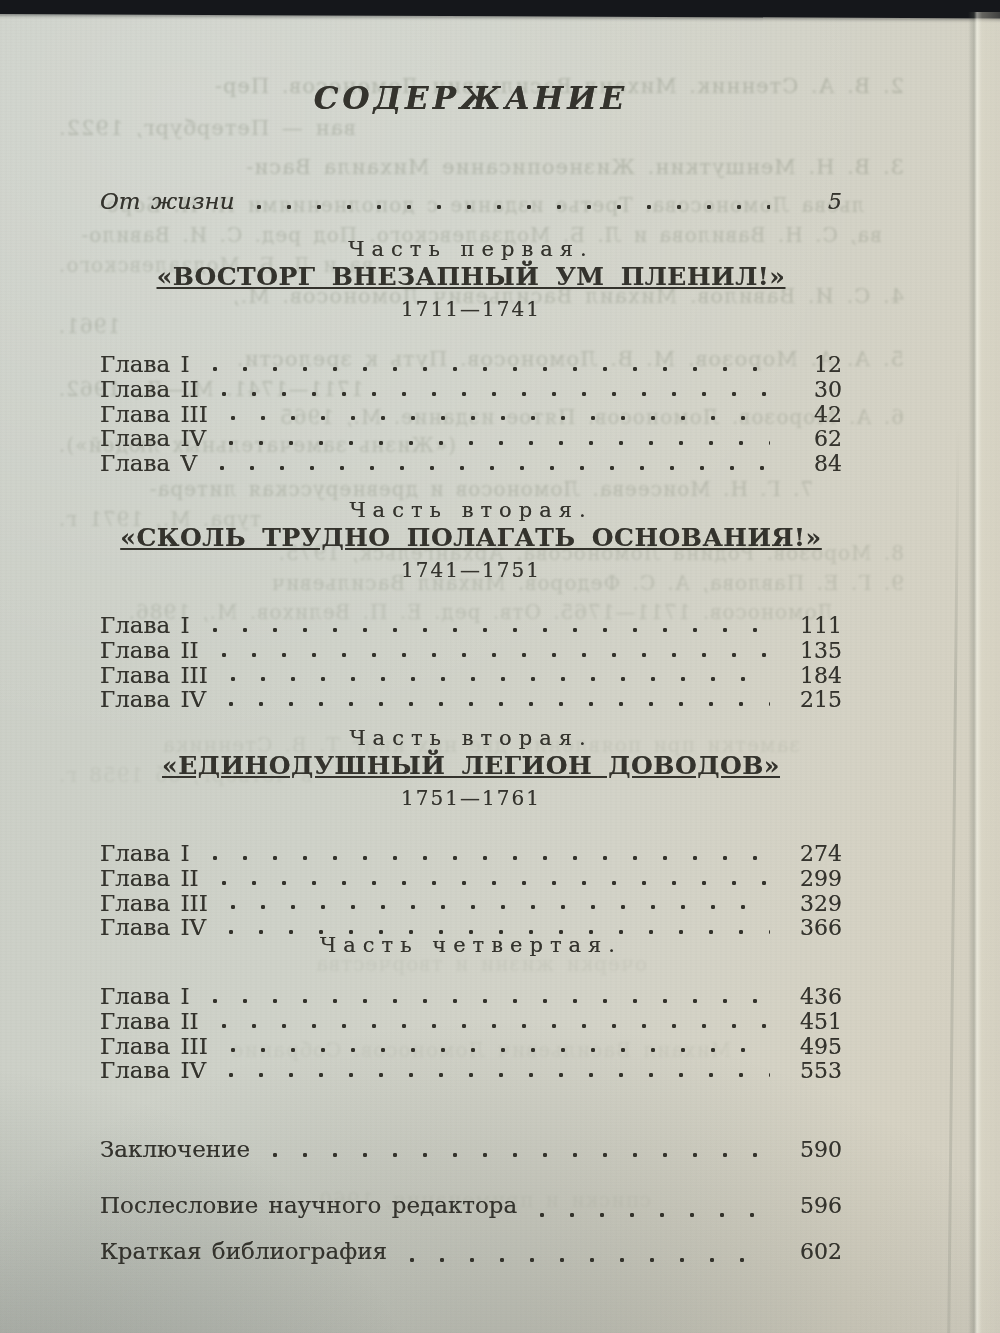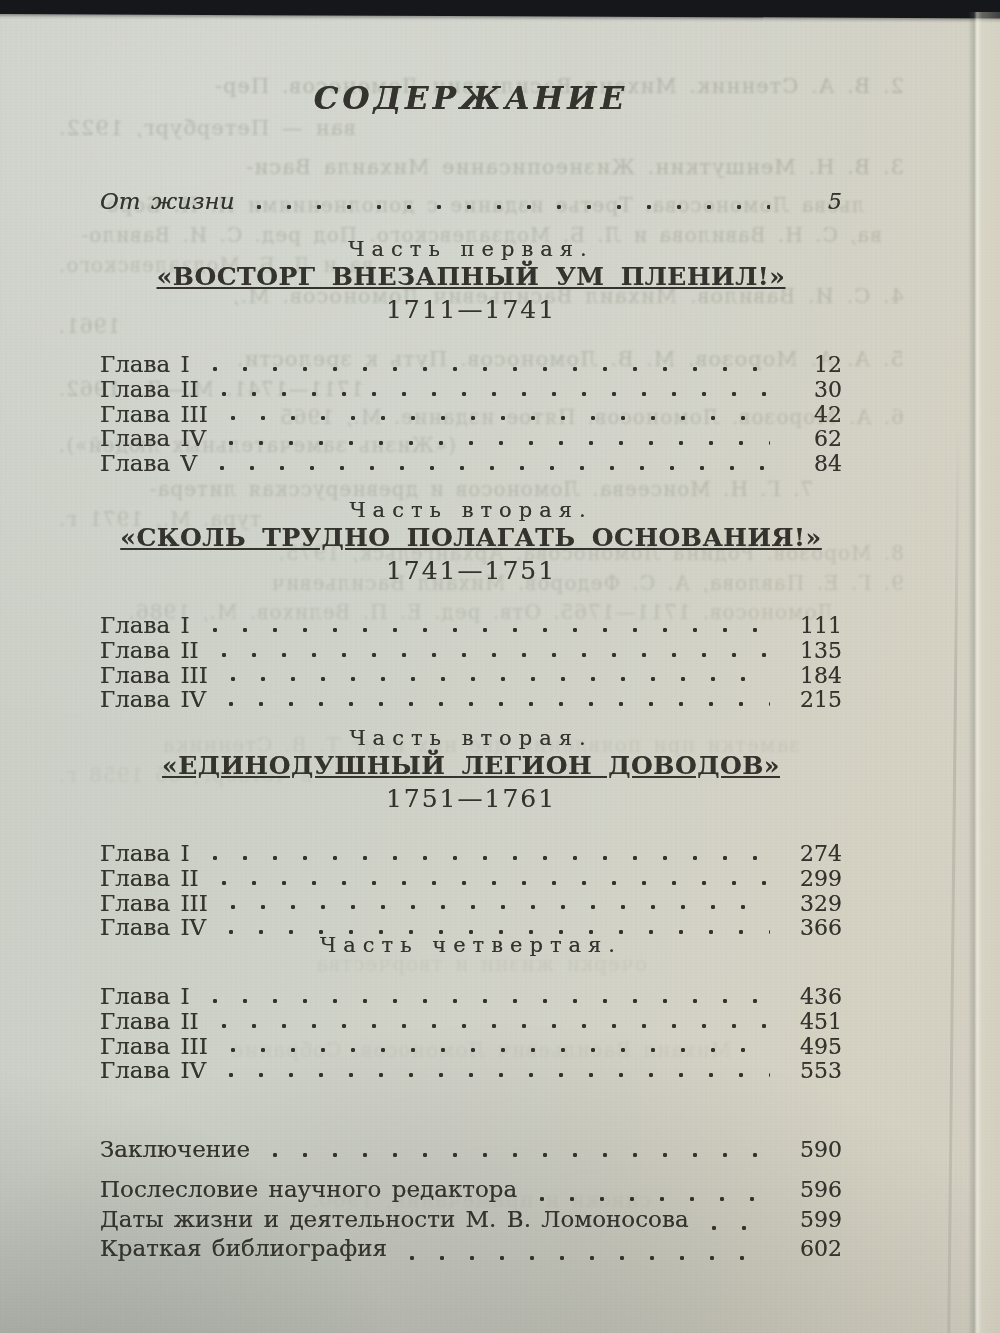--- a/index.html
+++ b/index.html
@@ -62,26 +62,26 @@
     flex:1;height:6px;margin:0 14px 0 18px;align-self:flex-end;margin-bottom:4px;
     background-image:radial-gradient(circle at 3px 3px,#34332c 1.9px,rgba(52,51,44,0) 2.5px);
     background-size:30px 6px;background-repeat:repeat-x;background-position:4px 0;
   }
   .toc-row .pg{width:58px;text-align:right;white-space:nowrap;font-size:22px;}
   .intro-row{position:absolute;top:188px;left:0;right:0;font-style:italic;}
   .part{position:absolute;left:0;right:0;text-align:center;}
   .part-1{top:237px}.part-2{top:498px}.part-3{top:726px}.part-4{top:933px}
   .part .kicker{font-size:21px;letter-spacing:7px;line-height:24px;text-shadow:0 0 .5px rgba(40,40,34,.6);}
   .part .ptitle{font-size:25px;font-weight:bold;letter-spacing:.5px;word-spacing:7px;line-height:31px;text-shadow:0 0 .5px rgba(40,40,34,.5);text-decoration:underline;}
-  .part .years{font-size:25px;letter-spacing:2px;line-height:31px;margin-top:2px;text-shadow:0 0 .5px rgba(40,40,34,.5);}
+  .part .years{font-size:20px;letter-spacing:2px;line-height:31px;margin-top:2px;text-shadow:0 0 .5px rgba(40,40,34,.5);}
   .chapters{margin-top:26px;text-align:left;}
   .chapters .toc-row{height:24.8px;justify-content:space-between;}
   .closing-row{position:absolute;top:1136px;left:0;right:0;}
   .backmatter{position:absolute;top:1176px;left:0;right:0;}
-  .backmatter .toc-row{height:29.5px;}
+  .backmatter .toc-row{height:29.5px;margin-top:16px;}
 </style>
 </head>
 <body>
 
 <div class="photo">
   <div class="grain"></div>
 
   <div class="bleed" id="bleed">
       <div class="bleed-line" style="top: 74px; font-size: 21px; opacity: 0.34; text-align: left;">2. В. А. Стенник. Михаил Васильевич Ломоносов. Пер-</div>
       <div class="bleed-line" style="top: 116px; font-size: 21px; opacity: 0.32; text-align: right;">ван — Петербург, 1922.</div>
@@ -236,25 +236,20 @@
       <span class="pg">590</span>
     </div>
 
     <div class="backmatter" id="backmatter">
         <div class="toc-row">
           <span class="lbl">Послесловие научного редактора</span>
           <span class="leader"></span>
           <span class="pg">596</span>
         </div>
         <div class="toc-row">
-          <span class="lbl">Даты жизни и деятельности М. В. Ломоносова</span>
-          <span class="leader"></span>
-          <span class="pg">599</span>
-        </div>
-        <div class="toc-row">
           <span class="lbl">Краткая библиография</span>
           <span class="leader"></span>
           <span class="pg">602</span>
         </div>
       </div>
   </div>
 
   <div class="topstrip"></div>
   <div class="edge-crease"></div>
   <div class="edge-crease2"></div>

